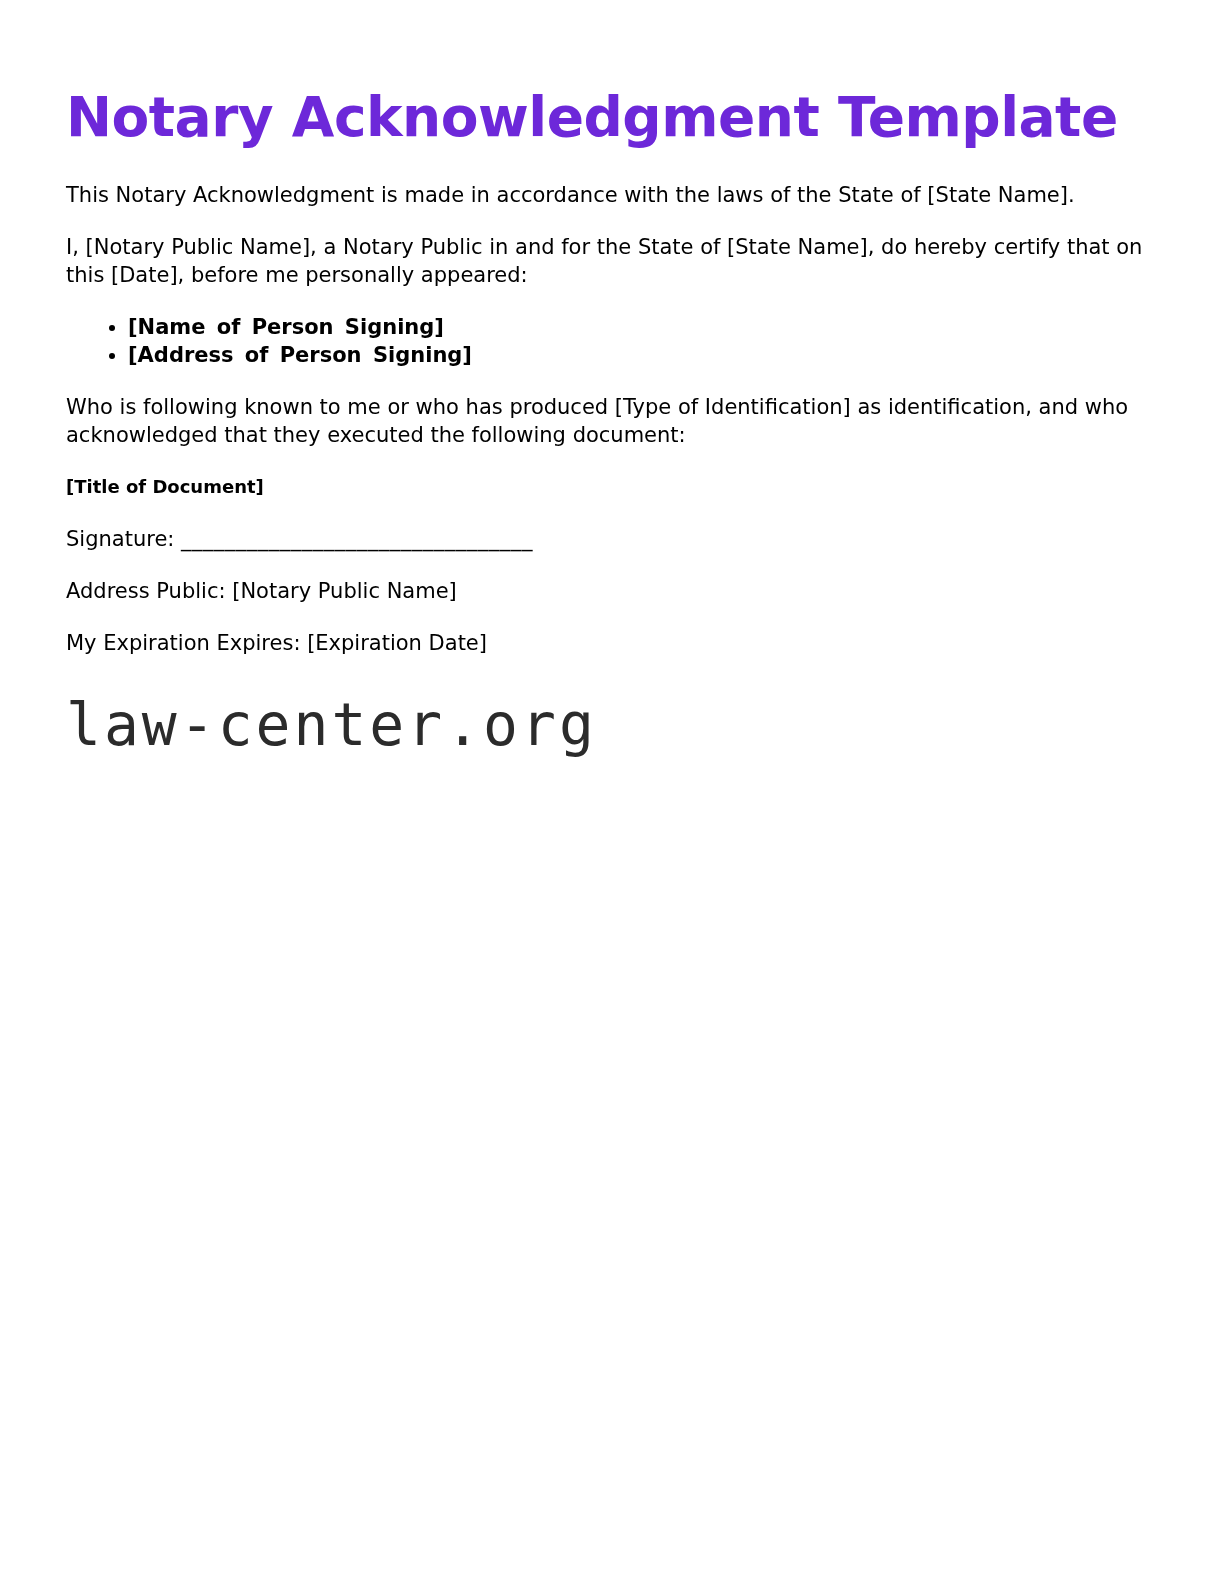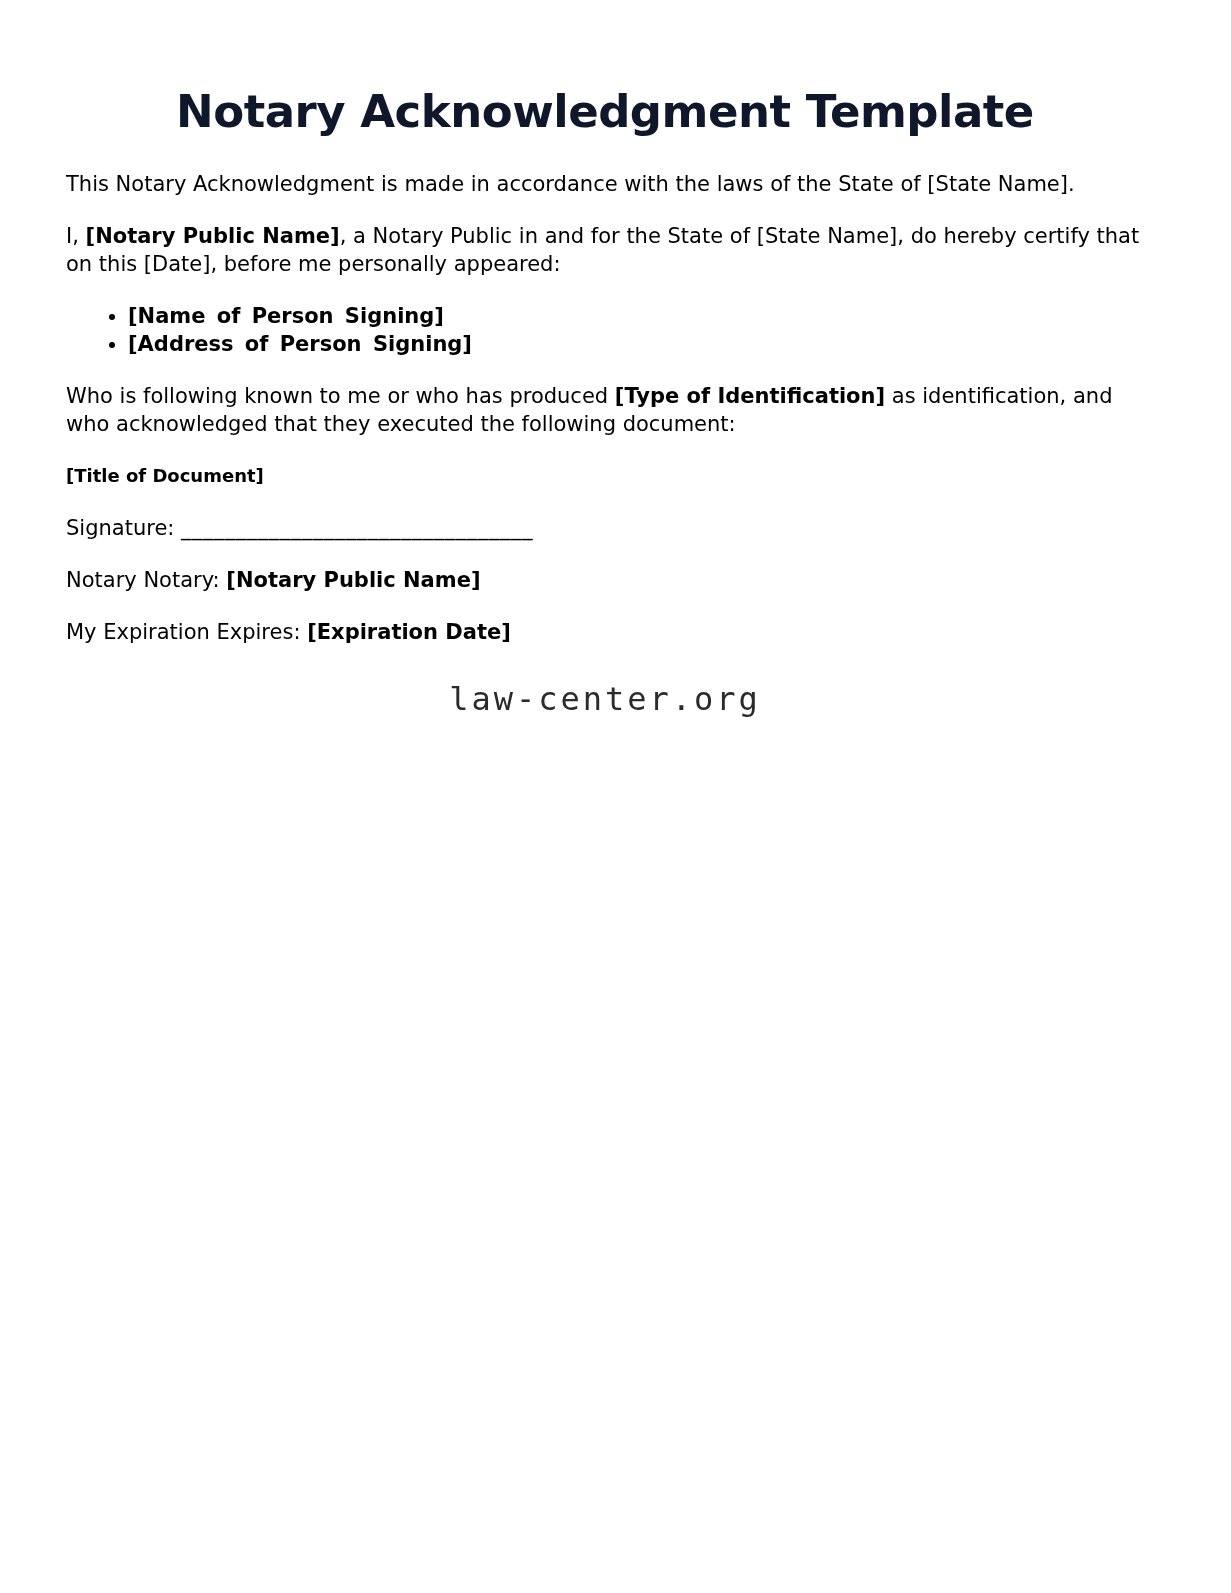--- a/index.html
+++ b/index.html
@@ -17,38 +17,37 @@
   }
   .page {
     box-sizing: border-box;
     padding: 86px 66px 0 66px;
   }
   .content {
     max-width: 1078px;
   }
   h1.doc-title {
     font-family: "DejaVu Sans", sans-serif;
-    font-size: 45px;
+    font-size: 55px;
     font-weight: bold;
     letter-spacing: -0.5px;
     line-height: 1.15;
     margin: 0 0 32px 0;
-    color: #0f172a;
-    text-align: center;
+    color: #6d28d9;
   }
   p.body-text {
     font-size: 21px;
     line-height: 28px;
     margin: 24px 0;
   }
   p.body-text:first-of-type {
     margin-top: 16px;
   }
   .bold {
-    font-weight: bold;
+    font-weight: normal;
   }
   ul.person-list {
     margin: 16px 0;
     padding-left: 62px;
     list-style: disc outside;
   }
   ul.person-list li {
     font-size: 21px;
     line-height: 28px;
     font-weight: bold;
@@ -59,23 +58,22 @@
     line-height: 28px;
     font-weight: bold;
     margin: 24px 0;
   }
   .sig-line {
     letter-spacing: 0.5px;
     white-space: nowrap;
   }
   .watermark {
     margin-top: 34px;
-    text-align: center;
     font-family: "DejaVu Sans Mono", "Liberation Mono", monospace;
-    font-size: 32px;
+    font-size: 58px;
     letter-spacing: 3px;
     color: #2b2b2b;
     font-weight: normal;
   }
 </style>
 </head>
 <body>
 
 <div class="page">
   <div class="content">
@@ -91,20 +89,20 @@
       <li>[Address of Person Signing]</li>
     </ul>
 
     <p class="body-text"><span>Who is following known to me or who has produced </span><span class="bold">[Type of Identification]</span><span> as identification, and who acknowledged that they executed the following document:</span></p>
 
     <p class="doc-heading">[Title of Document]</p>
 
 
     <p class="body-text"><span>Signature: </span><span class="sig-line">________________________________</span></p>
 
-    <p class="body-text"><span>Notary Notary: </span><span class="bold">[Notary Public Name]</span></p>
+    <p class="body-text"><span>Address Public: </span><span class="bold">[Notary Public Name]</span></p>
 
     <p class="body-text"><span>My Expiration Expires: </span><span class="bold">[Expiration Date]</span></p>
 
     <div class="watermark">law-center.org</div>
 
   </div>
 </div>
 
 </body></html>

